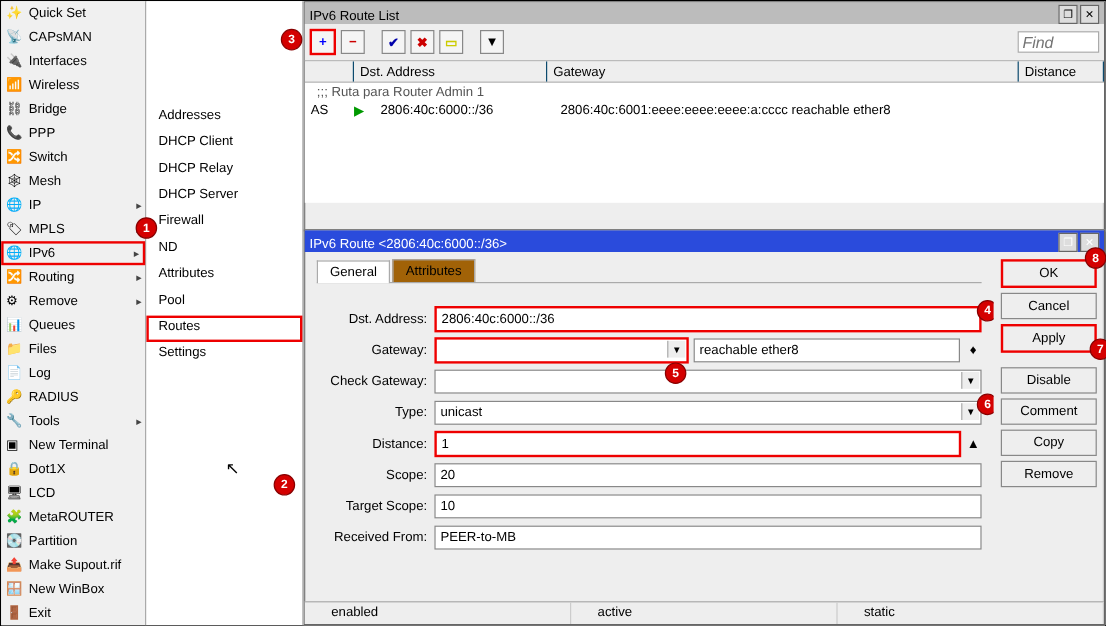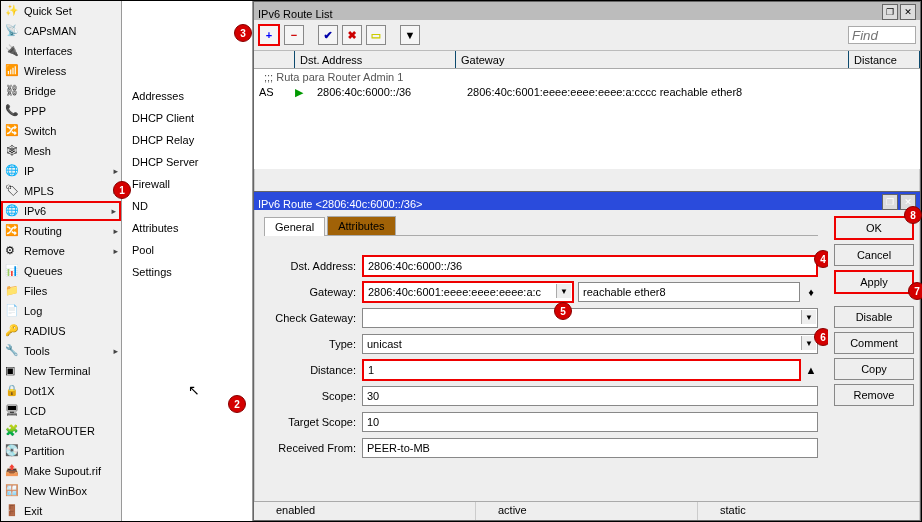--- a/index.html
+++ b/index.html
@@ -177,20 +177,21 @@
 
   <div class="submenu" style="position:relative">
     <div class="smi">Addresses</div>
     <div class="smi">DHCP Client</div>
     <div class="smi">DHCP Relay</div>
     <div class="smi">DHCP Server</div>
     <div class="smi">Firewall</div>
     <div class="smi">ND</div>
     <div class="smi">Attributes</div>
     <div class="smi">Pool</div>
+    <div class="smi active">Routes</div>
     <div class="smi">Settings</div>
     <span class="cursor" style="left:66px;top:381px">↖</span>
     <span class="badge" style="right:6px;top:394px">2</span>
   </div>
 
   <div class="main">
 
     <div class="win list">
       <div class="titlebar">
         <span>IPv6 Route List</span>
@@ -247,21 +248,20 @@
             <div class="field hl">
                 <span>2806:40c:6000::/36</span>
               </div>
             <span class="badge" style="right:-4px;top:40px">4</span>
           </div>
 
           <div class="frow">
               <label>Gateway:</label>
             <div class="gwwrap">
               <div class="field hl" style="flex:0 0 200px">
-                  <span>2806:40c:6001:eeee:eeee:eeee:a:c</span>
                   <span class="dd">▼</span>
                 </div>
               <div class="field">
                   <span>reachable ether8</span>
                 </div>
               <div style="width:14px;text-align:center">♦</div>
             </div>
           </div>
           <span class="badge" style="left:300px;top:92px">5</span>
 
@@ -286,21 +286,21 @@
               <label>Distance:</label>
             <div class="field hl">
                 <span>1</span>
               </div>
             <div style="width:14px;text-align:center;margin-left:3px">▲</div>
           </div>
 
           <div class="frow">
               <label>Scope:</label>
             <div class="field">
-                <span>30</span>
+                <span>20</span>
               </div>
           </div>
 
           <div class="frow">
               <label>Target Scope:</label>
             <div class="field">
                 <span>10</span>
               </div>
           </div>
 

